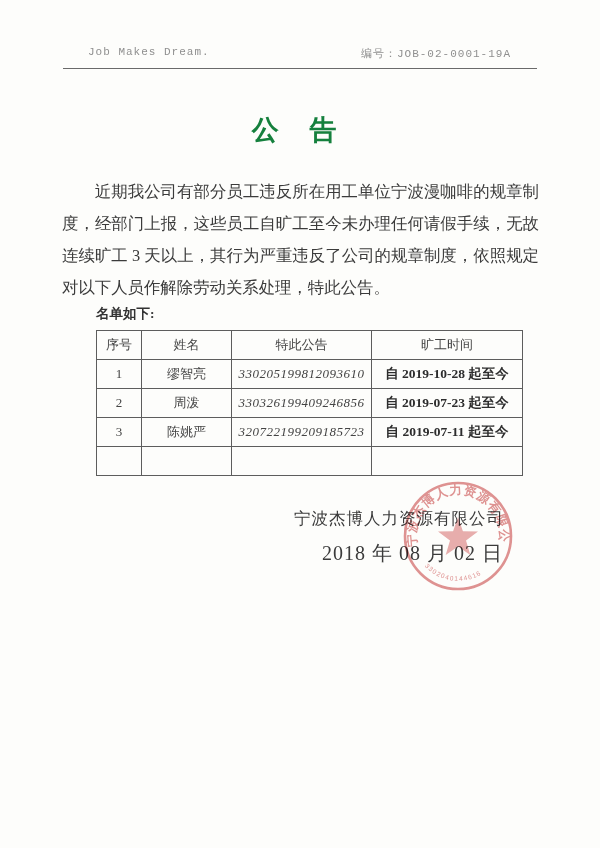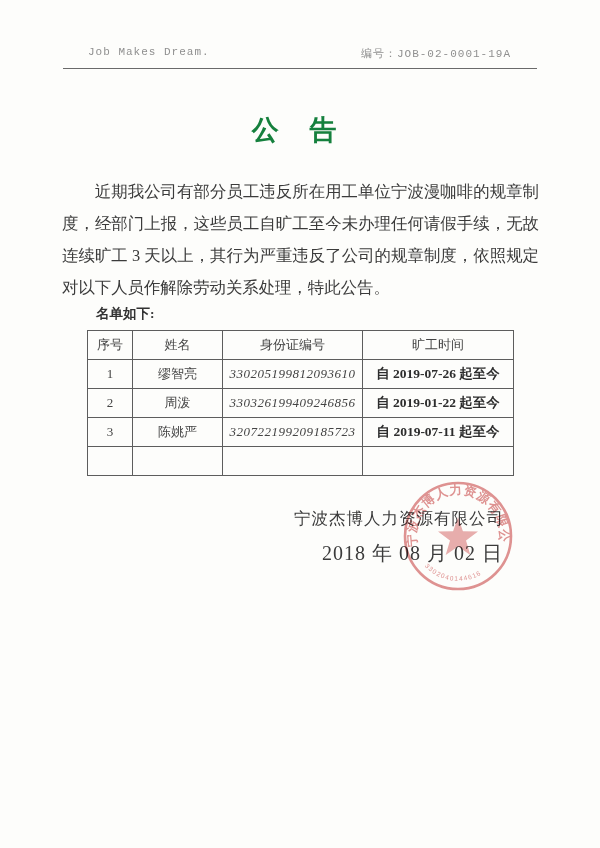--- a/index.html
+++ b/index.html
@@ -55,21 +55,21 @@
     position: absolute;
     top: 305px; left: 96px;
     font-size: 13.5px;
     font-weight: bold;
     color: #333;
   }
 
   
   table.roster {
     position: absolute;
-    top: 330px; left: 87px;
+    top: 330px; left: 96px;
     width: 426px;
     border-collapse: collapse;
     table-layout: fixed;
   }
   table.roster th, table.roster td {
     border: 1px solid #5d5d5d;
     height: 29px;
     text-align: center;
     vertical-align: middle;
     font-size: 13px;
@@ -130,36 +130,36 @@
     <colgroup>
       <col class="c1">
         <col class="c2">
         <col class="c3">
         <col class="c4">
     </colgroup>
     <thead>
       <tr>
         <th>序号</th>
         <th>姓名</th>
-        <th>身份证编号</th>
+        <th>特此公告</th>
         <th>旷工时间</th>
       </tr>
     </thead>
     <tbody>
       <tr>
         <td>1</td>
         <td>缪智亮</td>
         <td class="idnum">330205199812093610</td>
-        <td class="period">自 2019-07-26 起至今</td>
+        <td class="period">自 2019-10-28 起至今</td>
       </tr>
       <tr>
         <td>2</td>
         <td>周泼</td>
         <td class="idnum">330326199409246856</td>
-        <td class="period">自 2019-01-22 起至今</td>
+        <td class="period">自 2019-07-23 起至今</td>
       </tr>
       <tr>
         <td>3</td>
         <td>陈姚严</td>
         <td class="idnum">320722199209185723</td>
         <td class="period">自 2019-07-11 起至今</td>
       </tr>
       <tr>
         <td></td>
         <td></td>

